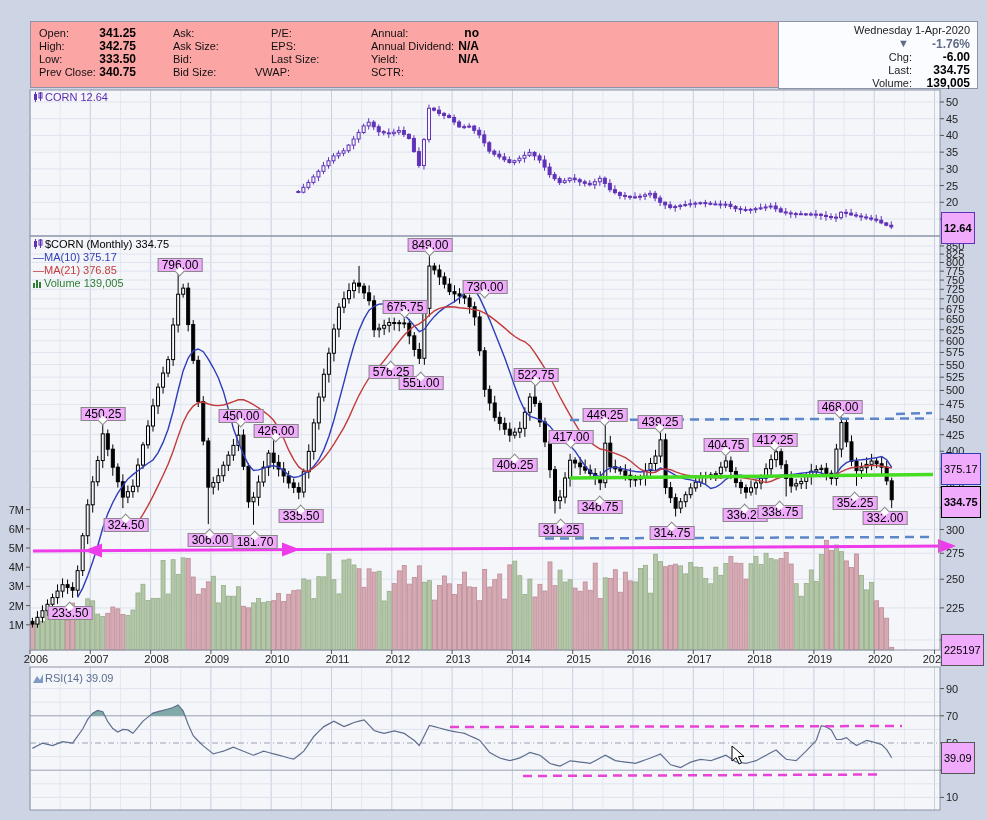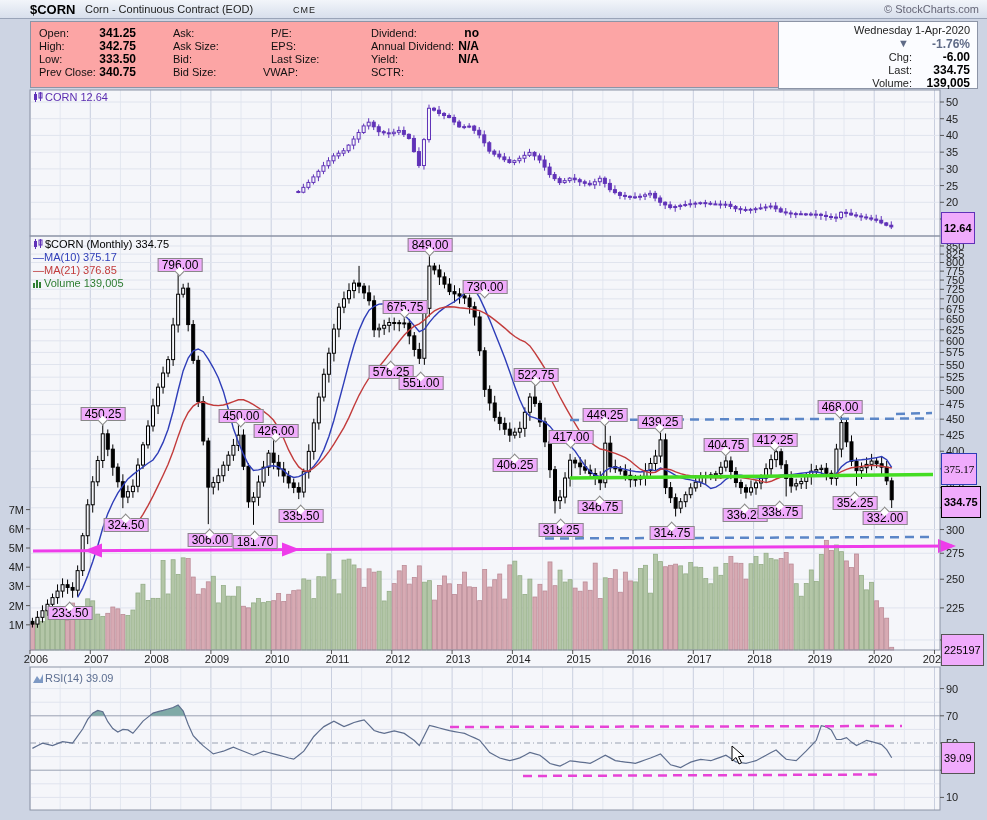--- a/index.html
+++ b/index.html
@@ -45,46 +45,40 @@
   .axis-box{position:absolute;left:941px;transform:translateY(-50%);background:#f0abfc;border:1px solid #555;
             padding:9px 2px;font-size:11px;color:#000;white-space:nowrap;z-index:6;}
   .axis-box.bold{font-weight:bold;}
   #cursor{position:absolute;z-index:9;}
 </style>
 </head>
 <body>
 
 <div id="page">
 
-  <div id="header">
-    <span class="sym">$CORN</span>
-    <span class="ttl">Corn - Continuous Contract (EOD)</span>
-    <span class="exch">CME</span>
-    <span class="copy">© StockCharts.com</span>
-  </div>
 
   <div id="quote">
     <div id="qcols">
         <span class="q-label" style="left: 8px; top: 5px;">Open:</span>
         <span class="q-value" style="left: 105px; top: 4px;">341.25</span>
         <span class="q-label" style="left: 8px; top: 18px;">High:</span>
         <span class="q-value" style="left: 105px; top: 17px;">342.75</span>
         <span class="q-label" style="left: 8px; top: 31px;">Low:</span>
         <span class="q-value" style="left: 105px; top: 30px;">333.50</span>
         <span class="q-label" style="left: 8px; top: 44px;">Prev Close:</span>
         <span class="q-value" style="left: 105px; top: 43px;">340.75</span>
         <span class="q-label" style="left: 142px; top: 5px;">Ask:</span>
         <span class="q-label" style="left: 142px; top: 18px;">Ask Size:</span>
         <span class="q-label" style="left: 142px; top: 31px;">Bid:</span>
         <span class="q-label" style="left: 142px; top: 44px;">Bid Size:</span>
         <span class="q-label" style="left: 240px; top: 5px;">P/E:</span>
         <span class="q-label" style="left: 240px; top: 18px;">EPS:</span>
         <span class="q-label" style="left: 240px; top: 31px;">Last Size:</span>
-        <span class="q-label" style="left: 232px; top: 44px;">VWAP:</span>
-        <span class="q-label" style="left: 340px; top: 5px;">Dividend:</span>
+        <span class="q-label" style="left: 224px; top: 44px;">VWAP:</span>
+        <span class="q-label" style="left: 340px; top: 5px;">Annual:</span>
         <span class="q-value" style="left: 448px; top: 4px;">no</span>
         <span class="q-label" style="left: 340px; top: 18px;">Annual Dividend:</span>
         <span class="q-value" style="left: 448px; top: 17px;">N/A</span>
         <span class="q-label" style="left: 340px; top: 31px;">Yield:</span>
         <span class="q-value" style="left: 448px; top: 30px;">N/A</span>
         <span class="q-label" style="left: 340px; top: 44px;">SCTR:</span>
       </div>
     <div id="qinfo">
       <span class="date">Wednesday 1-Apr-2020</span>
       <span class="arrow">▼</span>
@@ -1214,21 +1208,21 @@
       <div class="callout dir-down" style="left: 726px; top: 445px;">404.75</div>
       <div class="callout dir-up" style="left: 745px; top: 515px;">336.25</div>
       <div class="callout dir-down" style="left: 775px; top: 440px;">412.25</div>
       <div class="callout dir-up" style="left: 780px; top: 512px;">338.75</div>
       <div class="callout dir-down" style="left: 840px; top: 407px;">468.00</div>
       <div class="callout dir-up" style="left: 855px; top: 503px;">352.25</div>
       <div class="callout dir-up" style="left: 885px; top: 518px;">332.00</div>
     </div>
   <div id="axis-boxes">
       <div class="axis-box bold" style="top: 228px; border-color: rgb(96, 50, 184);">12.64</div>
-      <div class="axis-box" style="top: 469px; border-color: rgb(46, 61, 184); font-family: Liberation Serif, serif;">375.17</div>
+      <div class="axis-box" style="top: 469px; border-color: rgb(46, 61, 184);">375.17</div>
       <div class="axis-box bold" style="top: 502px; border-color: rgb(0, 0, 0);">334.75</div>
       <div class="axis-box" style="top: 650px; border-color: rgb(85, 85, 85);">225197</div>
       <div class="axis-box" style="top: 758px; border-color: rgb(85, 85, 85);">39.09</div>
     </div>
 
   <svg id="cursor" width="18" height="20" style="left:731px;top:745px;">
     <path d="M1,1 L1,16 L5,12.5 L8,19 L10.5,17.8 L7.5,11.5 L13,11.5 Z" fill="#fff" stroke="#000" stroke-width="1"></path>
   </svg>
 </div>
 

